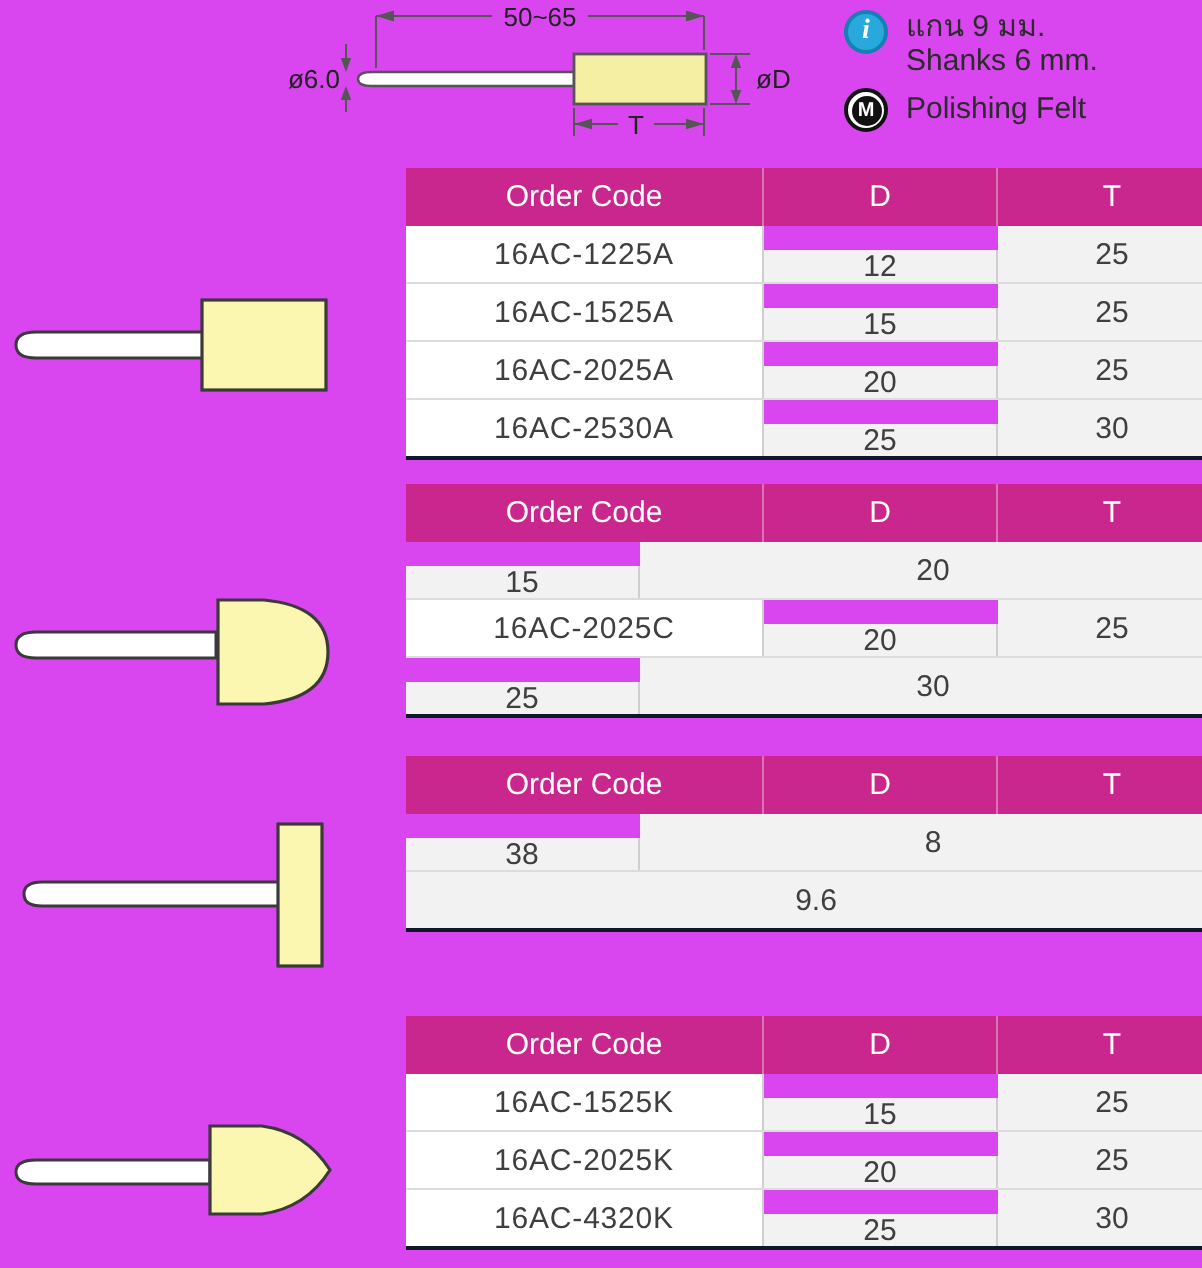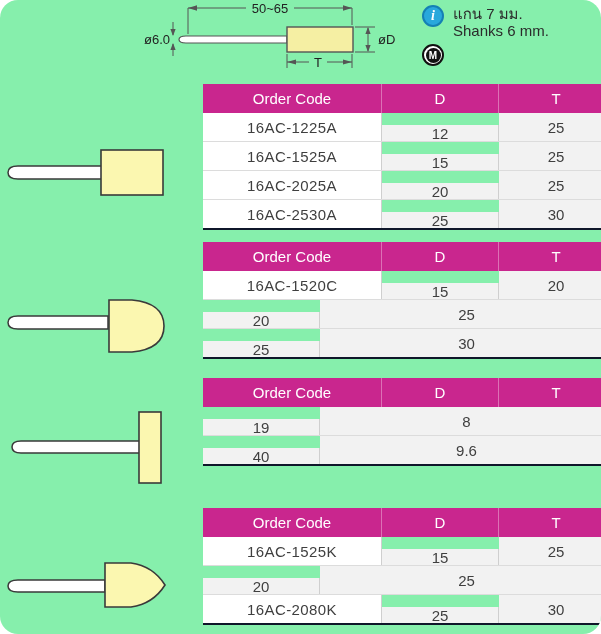--- a/index.html
+++ b/index.html
@@ -1,17 +1,17 @@
 <!DOCTYPE html>
 <html><head>
 <meta charset="utf-8">
 <style>
   html,body{margin:0;padding:0;background:#fff;}
-  #page{position:relative;width:601px;height:634px;background:#86efac;overflow:hidden;
-        font-family:"Liberation Sans",sans-serif;color:#3c3c3c;border-radius:18px;}
+  #page{position:relative;width:601px;height:634px;background:#d946ef;overflow:hidden;
+        font-family:"Liberation Sans",sans-serif;color:#3c3c3c;}
   svg text{font-family:"Liberation Sans",sans-serif;}
 
   
   .legend-item{position:absolute;display:flex;align-items:flex-start;}
   .info-circle{width:22px;height:22px;border-radius:50%;background:#29A8DC;border:2px solid #1580B4;
                box-sizing:border-box;color:#fff;font-size:14px;font-weight:bold;font-style:italic;
                display:flex;align-items:center;justify-content:center;font-family:"Liberation Serif",serif;}
   .m-outer{width:22px;height:22px;border-radius:50%;border:2px solid #111;box-sizing:border-box;
            display:flex;align-items:center;justify-content:center;background:#fff;}
   .m-inner{width:15px;height:15px;border-radius:50%;background:#111;color:#fff;font-size:10px;
@@ -79,28 +79,29 @@
       <line x1="197" y1="62" x2="222" y2="62"></line>
       <polygon points="157,62 166,59.4 166,64.6" stroke="none"></polygon>
       <polygon points="222,62 213,59.4 213,64.6" stroke="none"></polygon>
     </g>
     <text x="188" y="67" text-anchor="middle" font-size="13" fill="#222">T</text>
   </svg>
 
   <div class="legend-item" style="left:422px;top:5px;">
     <div class="info-circle">i</div>
     <div class="legend-text">
-      <div>แกน 7 มม.</div>
+      <div>แกน 9 มม.</div>
       <div>Shanks 6 mm.</div>
     </div>
   </div>
   <div class="legend-item" style="left:422px;top:44px;align-items:center;">
     <div class="m-outer">
       <div class="m-inner">M</div>
     </div>
+    <div class="legend-text" style="line-height:22px;">Polishing Felt</div>
   </div>
 
   <svg class="shape" style="left:5px;top:148px;" width="165" height="52" viewBox="0 0 165 52">
     <path d="M98,18 H13 Q3,18 3,24.5 Q3,31 13,31 H98 Z" fill="#fff" stroke="#3a3a3a" stroke-width="1.5"></path>
     <rect x="96" y="2" width="62" height="45" fill="#FBF7B0" stroke="#3a3a3a" stroke-width="1.6"></rect>
   </svg>
 
   <svg class="shape" style="left:5px;top:296px;" width="165" height="60" viewBox="0 0 165 60">
     <path d="M103,20 H13 Q3,20 3,26.5 Q3,33 13,33 H103 Z" fill="#fff" stroke="#3a3a3a" stroke-width="1.5"></path>
     <path d="M104,4 L127,4 Q159,7 159,30 Q159,53 127,56 L104,56 Z" fill="#FBF7B0" stroke="#3a3a3a" stroke-width="1.6"></path>
@@ -144,65 +145,65 @@
     </div>
   </div>
 
   <div class="tbl" style="top:242px;">
     <div class="thead">
       <div class="th th-code">Order Code</div>
       <div class="th th-d">D</div>
       <div class="th th-t">T</div>
     </div>
     <div class="tr">
-      <div class="td td-code">16AC-1520C</div>
       <div class="td td-d">15</div>
       <div class="td td-t">20</div>
     </div>
     <div class="tr">
+      <div class="td td-code">16AC-2025C</div>
       <div class="td td-d">20</div>
       <div class="td td-t">25</div>
     </div>
     <div class="tr">
       <div class="td td-d">25</div>
       <div class="td td-t">30</div>
     </div>
   </div>
 
   <div class="tbl" style="top:378px;">
     <div class="thead">
       <div class="th th-code">Order Code</div>
       <div class="th th-d">D</div>
       <div class="th th-t">T</div>
     </div>
     <div class="tr">
-      <div class="td td-d">19</div>
+      <div class="td td-d">38</div>
       <div class="td td-t">8</div>
     </div>
     <div class="tr">
-      <div class="td td-d">40</div>
       <div class="td td-t">9.6</div>
     </div>
   </div>
 
   <div class="tbl" style="top:508px;">
     <div class="thead">
       <div class="th th-code">Order Code</div>
       <div class="th th-d">D</div>
       <div class="th th-t">T</div>
     </div>
     <div class="tr">
       <div class="td td-code">16AC-1525K</div>
       <div class="td td-d">15</div>
       <div class="td td-t">25</div>
     </div>
     <div class="tr">
+      <div class="td td-code">16AC-2025K</div>
       <div class="td td-d">20</div>
       <div class="td td-t">25</div>
     </div>
     <div class="tr">
-      <div class="td td-code">16AC-2080K</div>
+      <div class="td td-code">16AC-4320K</div>
       <div class="td td-d">25</div>
       <div class="td td-t">30</div>
     </div>
   </div>
 
 </div>
 
 </body></html>

